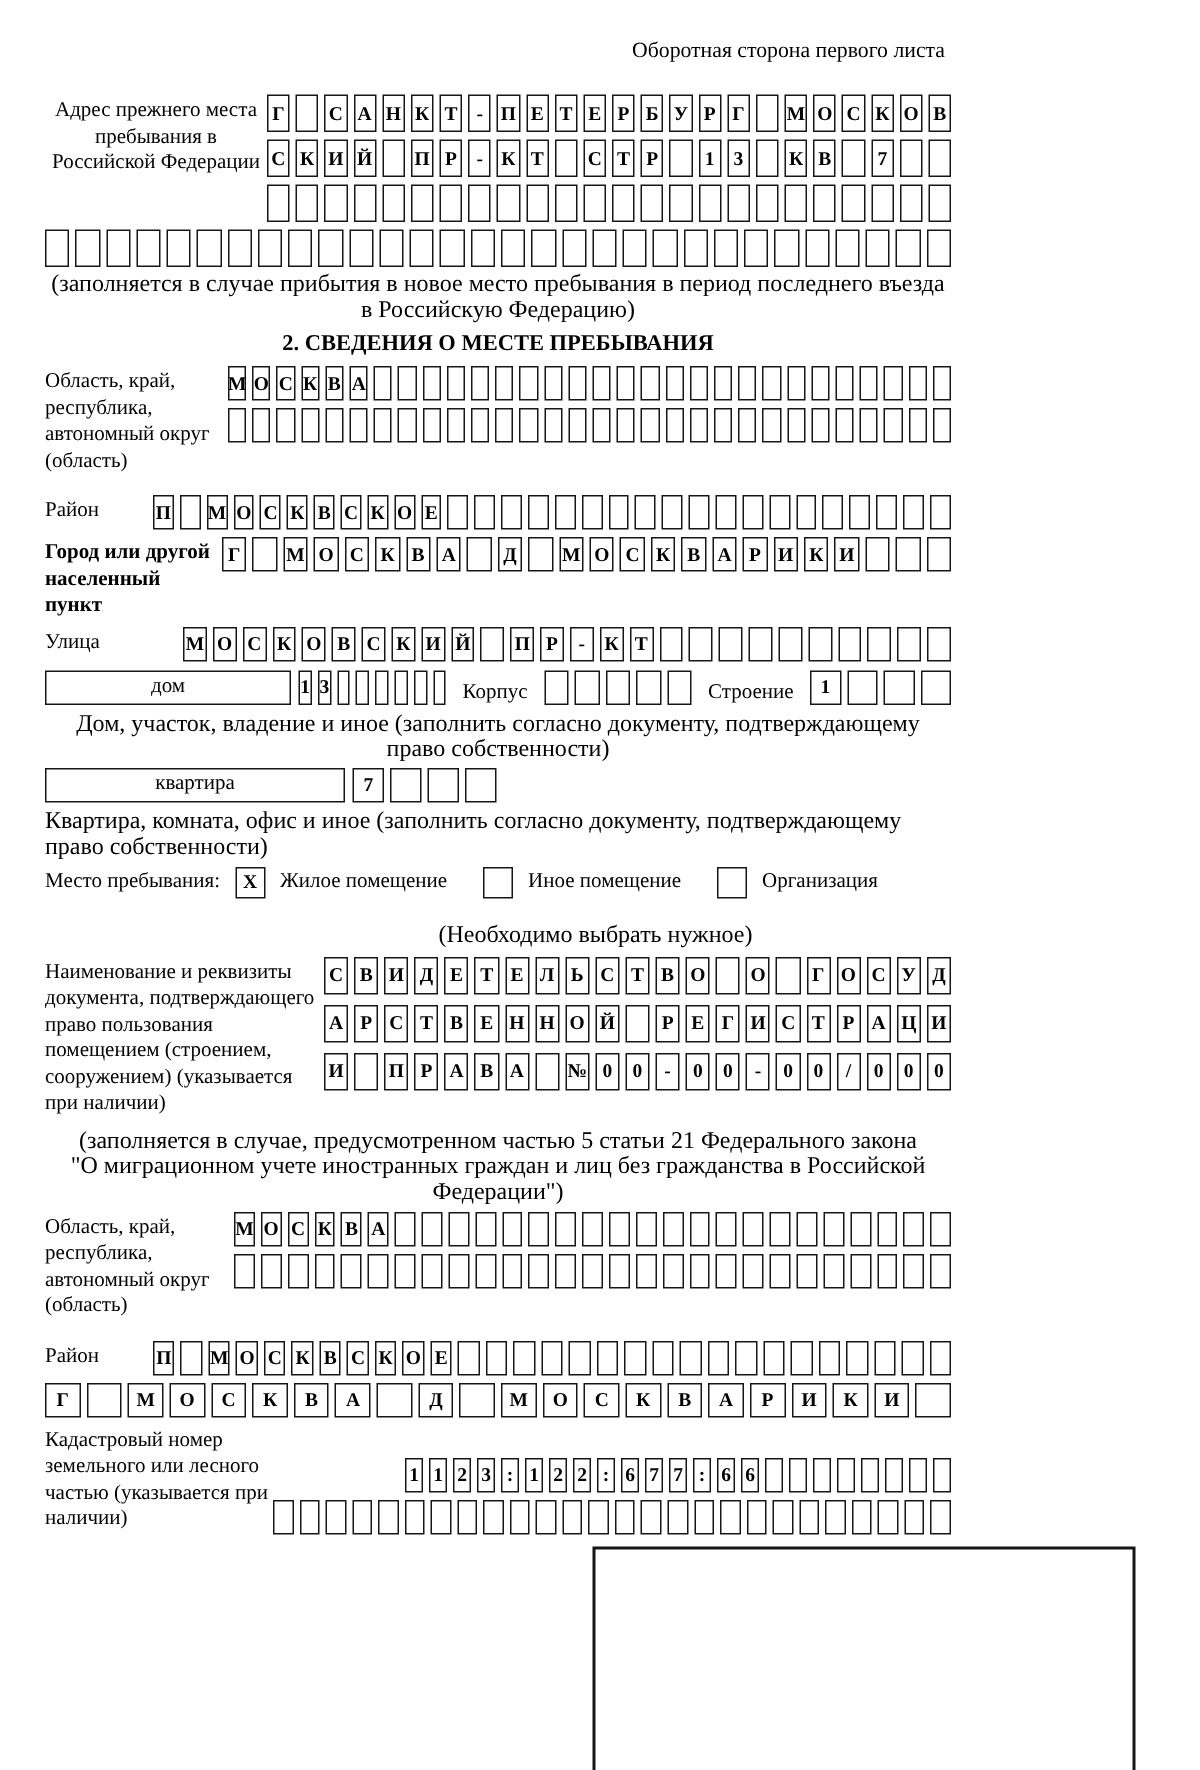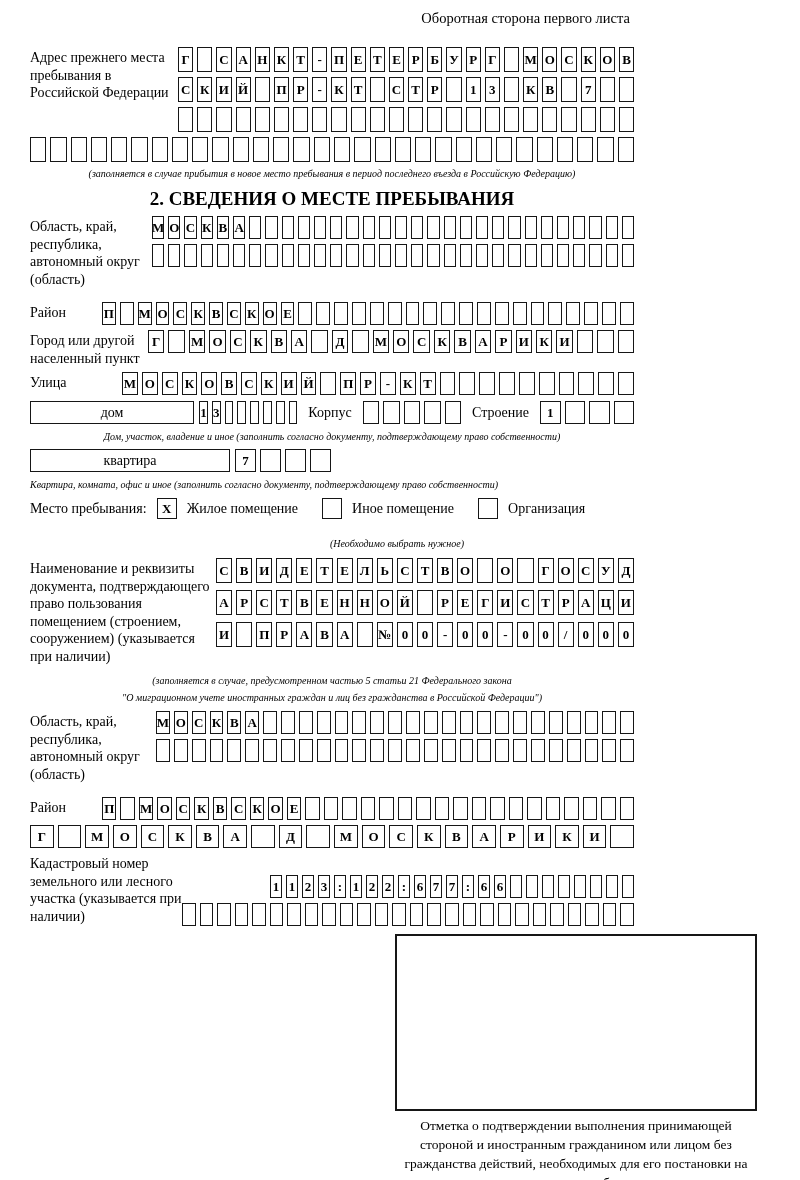--- a/index.html
+++ b/index.html
@@ -1,36 +1,36 @@
 <!DOCTYPE html>
 <html><head>
 <meta charset="utf-8">
 <style>
   html,body{margin:0;padding:0;background:#ffffff;}
   body{width:800px;height:1180px;overflow:hidden;color:#000;
        font-family:"Liberation Serif","DejaVu Serif",serif;}
-  .page{padding:10px 30px 0 30px;position:relative;box-sizing:border-box;width:664px;height:1180px;}
+  .page{padding:26px 30px 0 30px;position:relative;box-sizing:border-box;width:664px;height:1180px;}
 
   .hdr{font-size:14.5px;text-align:right;padding-right:4px;}
 
   
   .frow{display:flex;align-items:flex-start;}
   .flabel{flex-shrink:0;font-size:14px;line-height:17.5px;padding-top:2px;}
   .rowstack{flex:1;display:flex;flex-direction:column;gap:5px;}
 
   .cells{display:flex;gap:4px;flex:1;}
   .cell{flex:1;border:1.5px solid #161616;height:21px;display:flex;align-items:center;
         justify-content:center;font-size:13px;font-weight:600;background:#fff;min-width:0;}
   .cells.tall .cell{height:23px;}
 
-  .caption{font-size:10px;text-align:center;line-height:17px;font-style:italic;}
-  .sect-title{font-size:19px;font-weight:bold;text-align:center;}
+  .caption{font-size:16px;text-align:center;line-height:17px;}
+  .sect-title{font-size:15px;font-weight:bold;text-align:center;}
 
   
-  .inlinerow{display:flex;align-items:center;gap:5px;}
+  .inlinerow{display:flex;align-items:flex-end;gap:5px;}
   .namebox{border:1.5px solid #161616;display:flex;align-items:center;justify-content:center;
            font-size:14px;height:21px;}
   .inl-label{font-size:14px;display:flex;align-items:center;padding:0 6px;}
 
   
   .checkrow{display:flex;align-items:center;gap:10px;font-size:14px;}
   .checkbox{width:18px;height:19px;border:1.5px solid #161616;display:flex;align-items:center;
             justify-content:center;font-size:13px;font-weight:600;flex-shrink:0;}
 
   .stamp-wrap{margin-left:365px;width:362px;}
@@ -39,21 +39,21 @@
 
   .mb4{margin-bottom:4px;} .mb5{margin-bottom:5px;} .mb6{margin-bottom:6px;gap:20px;}
 </style>
 </head>
 <body>
 
 <div class="page">
 
   <div class="hdr">Оборотная сторона первого листа</div>
 
-  <div class="frow" style="margin-top:20px;">
+  <div class="frow" style="margin-top:20px;text-align:center;">
     <div class="flabel" style="width:148px;">Адрес прежнего места пребывания в Российской Федерации</div>
     <div class="rowstack">
       <div class="cells tall">
           <span class="cell">Г</span>
           <span class="cell"></span>
           <span class="cell">С</span>
           <span class="cell">А</span>
           <span class="cell">Н</span>
           <span class="cell">К</span>
           <span class="cell">Т</span>
@@ -265,21 +265,21 @@
         <span class="cell"></span>
         <span class="cell"></span>
         <span class="cell"></span>
         <span class="cell"></span>
         <span class="cell"></span>
         <span class="cell"></span>
       </div>
   </div>
 
   <div class="frow mb5">
-    <div class="flabel" style="width:118px;">Город или другой населенный пункт</div>
+    <div class="flabel" style="width:118px;font-weight:bold;">Город или другой населенный пункт</div>
     <div class="cells">
         <span class="cell">Г</span>
         <span class="cell"></span>
         <span class="cell">М</span>
         <span class="cell">О</span>
         <span class="cell">С</span>
         <span class="cell">К</span>
         <span class="cell">В</span>
         <span class="cell">А</span>
         <span class="cell"></span>
@@ -583,21 +583,21 @@
         <span class="cell">А</span>
         <span class="cell">Р</span>
         <span class="cell">И</span>
         <span class="cell">К</span>
         <span class="cell">И</span>
         <span class="cell"></span>
       </div>
   </div>
 
   <div class="frow">
-    <div class="flabel" style="width:152px;">Кадастровый номер земельного или лесного участка (указывается при наличии)</div>
+    <div class="flabel" style="width:152px;">Кадастровый номер земельного или лесного частью (указывается при наличии)</div>
     <div class="rowstack" style="padding-top:22px;">
       <div style="display:flex;">
         <div style="width:88px;flex-shrink:0;"></div>
         <div class="cells">
             <span class="cell">1</span>
             <span class="cell">1</span>
             <span class="cell">2</span>
             <span class="cell">3</span>
             <span class="cell">:</span>
             <span class="cell">1</span>

